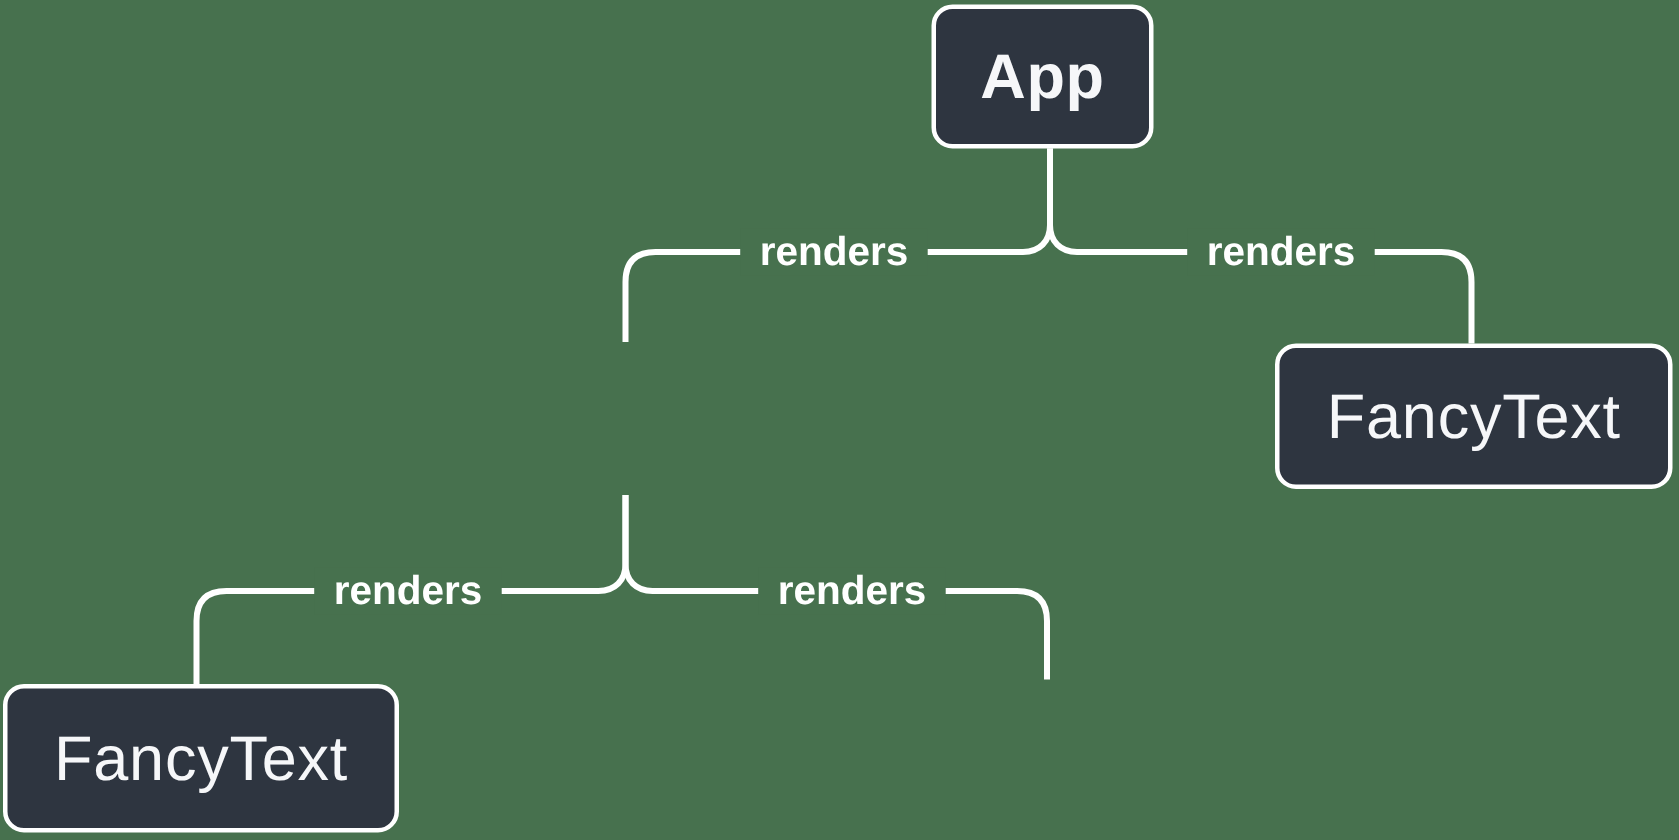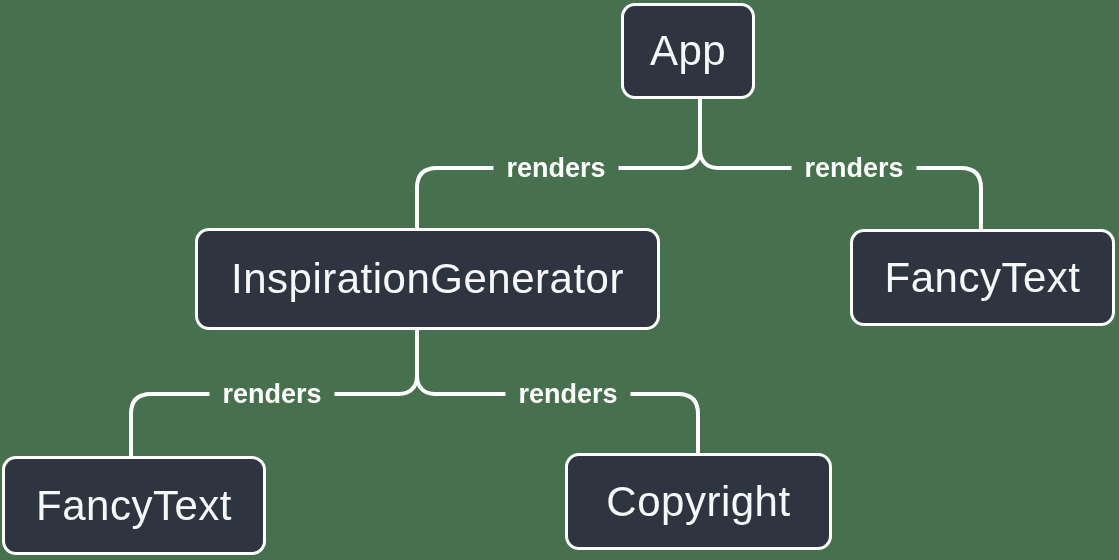--- a/index.html
+++ b/index.html
@@ -67,39 +67,33 @@
 
 <div class="stage">
 
   <svg class="edges" viewBox="0 0 1119 560" xmlns="http://www.w3.org/2000/svg">
     <path d="M700 99 V150 C700 161 693 168 682 168 H437 Q417 168 417 188 V228"></path>
     <path d="M700 99 V150 C700 161 707 168 718 168 H961 Q981 168 981 188 V229"></path>
     <path d="M417 330 V376 C417 387 410 394 399 394 H151 Q131 394 131 414 V456"></path>
     <path d="M417 330 V376 C417 387 424 394 435 394 H678 Q698 394 698 414 V453"></path>
   </svg>
 
-  <div class="node" style="left:621px; top:3px; width:134px; height:96px;">
+  <div class="node" style="left:621px; top:3px; width:148px; height:96px;font-weight:bold;">
     <span>App</span>
   </div>
 
-  <div class="node" style="left:195px; top:228px; width:465px; height:102px;">
-    <span>InspirationGenerator</span>
-  </div>
 
   <div class="node" style="left:850px; top:229px; width:265px; height:97px;">
     <span>FancyText</span>
   </div>
 
   <div class="node" style="left:2px; top:456px; width:264px; height:99px;">
     <span>FancyText</span>
   </div>
 
-  <div class="node" style="left:565px; top:453px; width:267px; height:97px;">
-    <span>Copyright</span>
-  </div>
 
   <span class="edge-label" style="left:556px; top:168px;">renders</span>
 
   <span class="edge-label" style="left:854px; top:168px;">renders</span>
 
   <span class="edge-label" style="left:272px; top:394px;">renders</span>
 
   <span class="edge-label" style="left:568px; top:394px;">renders</span>
 
 </div>

